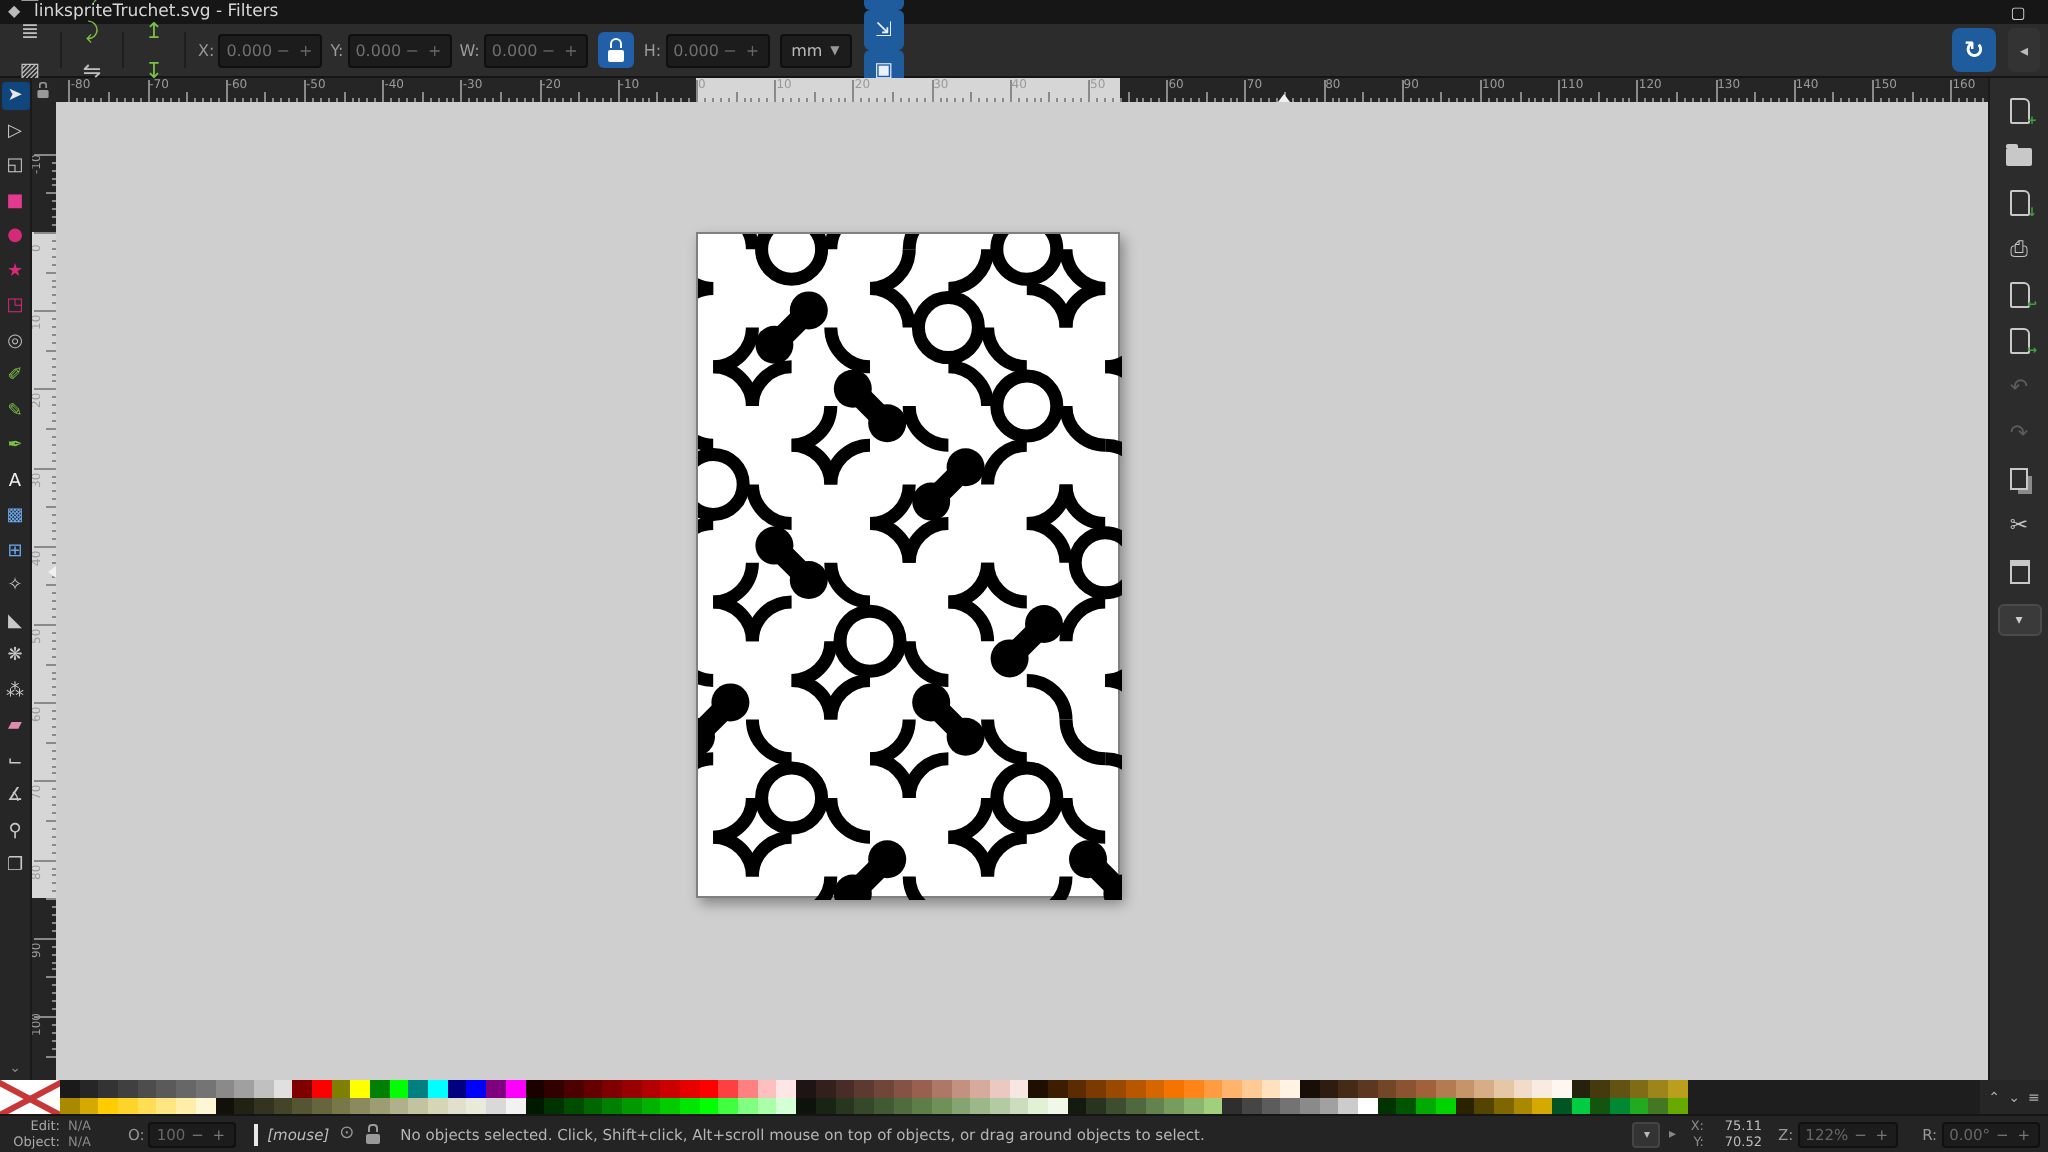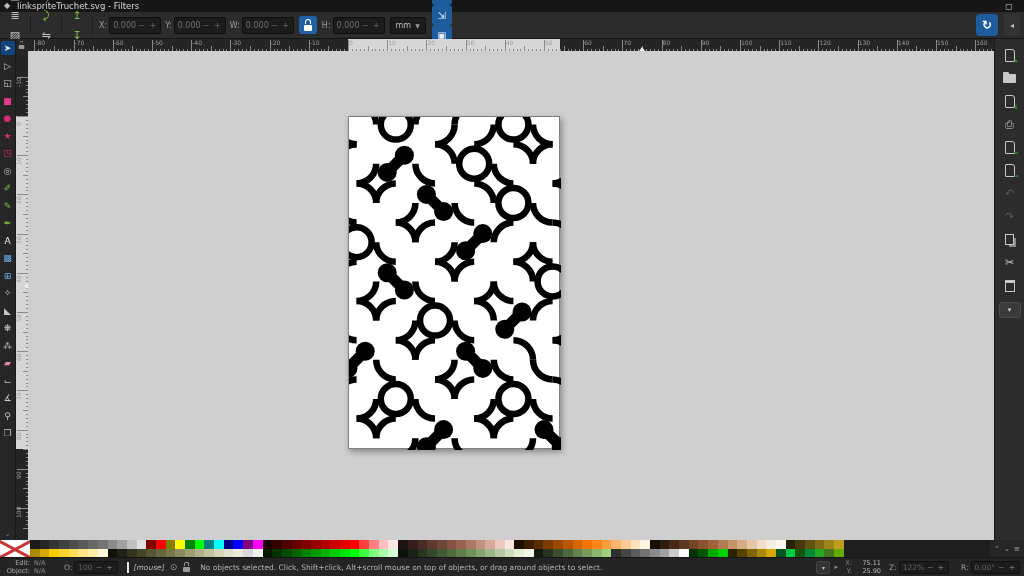--- a/index.html
+++ b/index.html
@@ -1048,21 +1048,21 @@
         <span>▾</span>
         </span>
       <span class="sb-arr">▸</span>
       <div class="xy-block">
         <div class="row">
             <span class="k">X:</span>
           <span class="v">75.11</span>
           </div>
         <div class="row">
             <span class="k">Y:</span>
-          <span class="v">25.90</span>
+          <span class="v">70.52</span>
           </div>
       </div>
       <div class="sb-spin">
         <span class="lab">Z:</span>
         <span class="box">
             <span class="val">122%</span>
         <span class="pm">− +</span>
           </span>
       </div>
       <div class="sb-spin" style="margin-right:0;">

